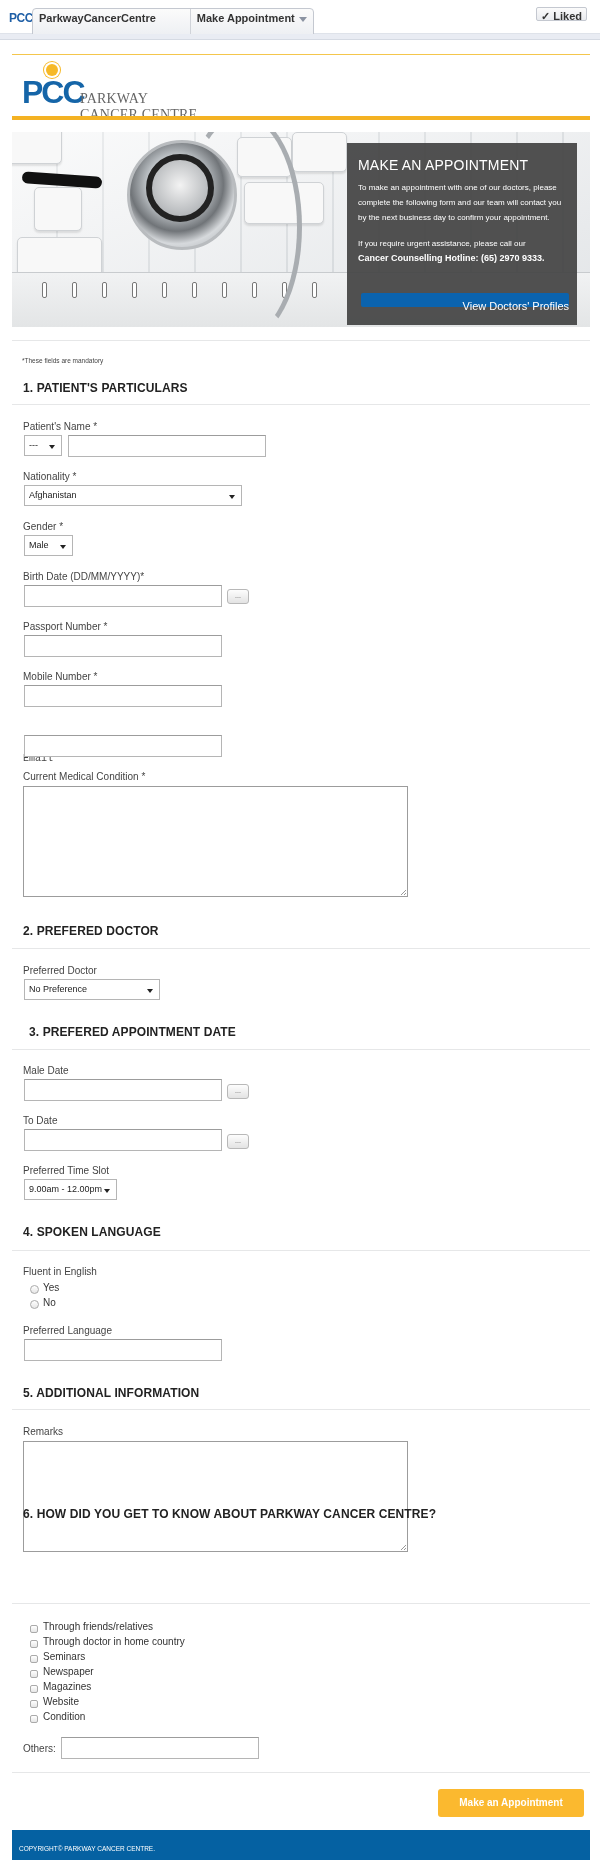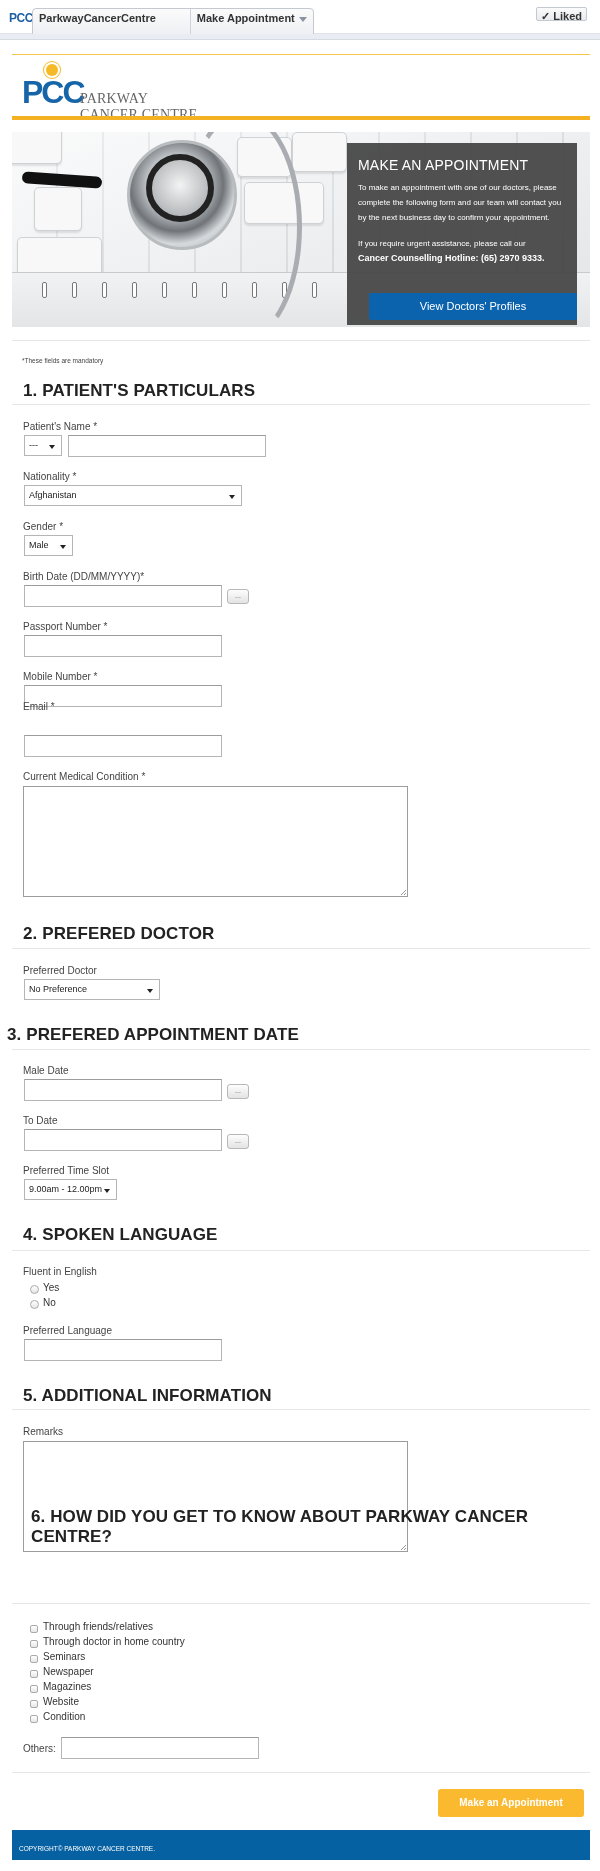--- a/index.html
+++ b/index.html
@@ -32,26 +32,26 @@
   .tube { position: absolute; left: 10px; top: 42px; width: 80px; height: 12px; background: #111; border-radius: 6px; transform: rotate(4deg); }
   .tube-arc { position: absolute; left: 170px; top: -20px; width: 120px; height: 230px; border: 5px solid #a9adb1; border-radius: 50%; border-left-color: transparent; border-bottom-color: transparent; }
   .calendar { position: absolute; left: 0; top: 140px; width: 578px; height: 55px; background: linear-gradient(#f1f2f3, #e3e5e6); border-top: 1px solid #c8cbce; }
   .spiral { position: absolute; top: 150px; width: 5px; height: 16px; border: 1px solid #777; border-radius: 2px; background: #fff; }
 
   .panel { position: absolute; left: 335px; top: 11px; width: 230px; height: 182px; background: rgba(68,68,68,0.93); padding: 14px 11px 0 11px; color: #fff; }
   .panel h2 { font-size: 14px; font-weight: normal; letter-spacing: 0.2px; margin-bottom: 7px; }
   .panel p { font-size: 8px; line-height: 15px; }
   .panel .hotline { font-size: 9px; font-weight: bold; }
   .panel .gap { height: 11px; }
-  .panel .btn { position: absolute; left: 22px; top: 150px; width: 208px; height: 27px; background: #0b63ae; border-radius: 2px; color: #fff; font-size: 11px; text-align: center; line-height: 27px; }
+  .panel .btn { position: absolute; left: 14px; top: 150px; width: 208px; height: 14px; background: #0b63ae; border-radius: 2px; color: #fff; font-size: 11px; text-align: right; line-height: 27px; }
 
   .sep-line { position: absolute; left: 0; width: 578px; height: 1px; background: #e6e7e8; }
 
   .mandatory { position: absolute; left: 10px; top: 318px; font-size: 6.5px; color: #444; }
-  .sec-title { position: absolute; left: 11px; font-size: 17px; font-weight: bold; color: #222; letter-spacing: 0.1px; }
+  .sec-title { position: absolute; left: 11px; font-size: 12px; font-weight: bold; color: #222; letter-spacing: 0.1px; text-align: right; }
   .label { position: absolute; left: 11px; font-size: 10px; color: #444; }
   .inp { position: absolute; height: 22px; border: 1px solid #b5b5b5; border-top-color: #9c9c9c; background: #fff; }
   .sel { position: absolute; height: 21px; border: 1px solid #b5b5b5; background: #fff; font-size: 9px; color: #222; padding: 4px 0 0 4px; }
   .sel .arrow { position: absolute; right: 6px; top: 9px; width: 0; height: 0; border-left: 3px solid transparent; border-right: 3px solid transparent; border-top: 4px solid #222; }
   .ta { position: absolute; border: 1px solid #9c9c9c; background: #fff; }
   .ta .grip { position: absolute; right: 1px; bottom: 1px; width: 6px; height: 6px; background: linear-gradient(135deg, transparent 55%, #999 55% 62%, transparent 62% 78%, #999 78% 85%, transparent 85%); }
   .dots-btn { position: absolute; width: 22px; height: 15px; border: 1px solid #b8b8b8; border-radius: 3px; background: linear-gradient(#fdfdfd, #e3e3e3); font-size: 7px; color: #555; text-align: center; line-height: 11px; }
   .radio { position: absolute; width: 9px; height: 9px; border-radius: 50%; border: 1px solid #aaa; background: linear-gradient(#fff, #e6e6e6); }
   .check { position: absolute; width: 8px; height: 8px; border-radius: 2px; border: 1px solid #aaa; background: linear-gradient(#fff, #e6e6e6); }
   .opt-text { position: absolute; font-size: 10px; color: #333; }
@@ -139,32 +139,32 @@
 <div class="label" style="left:23px;top:571px;">Birth Date (DD/MM/YYYY)*</div>
 <div class="inp" style="left:24px;top:585px;width:198px;"></div>
 <div class="dots-btn" style="left:227px;top:589px;">...</div>
 
 <div class="label" style="left:23px;top:621px;">Passport Number *</div>
 <div class="inp" style="left:24px;top:635px;width:198px;"></div>
 
 <div class="label" style="left:23px;top:671px;">Mobile Number *</div>
 <div class="inp" style="left:24px;top:685px;width:198px;"></div>
 
-<div class="label" style="left:23px;top:701px;">Email *</div>
+<div class="label" style="left:23px;top:753px;font-family:Liberation Mono, monospace;">Email *</div>
 <div class="inp" style="left:24px;top:735px;width:198px;"></div>
 
 <div class="label" style="left:23px;top:771px;">Current Medical Condition *</div>
 <div class="ta" style="left:23px;top:786px;width:385px;height:111px;"><span></span><i class="grip"></i></div>
 
 <div class="sec-title" style="left:23px;top:924px;">2. PREFERED DOCTOR</div>
 <div class="sep-line" style="left:12px;top:948px;"></div>
 <div class="label" style="left:23px;top:965px;">Preferred Doctor</div>
 <div class="sel" style="left:24px;top:979px;width:136px;"><span>No Preference</span><i class="arrow"></i></div>
 
-<div class="sec-title" style="left:7px;top:1025px;">3. PREFERED APPOINTMENT DATE</div>
+<div class="sec-title" style="left:29px;top:1025px;">3. PREFERED APPOINTMENT DATE</div>
 <div class="sep-line" style="left:12px;top:1049px;"></div>
 <div class="label" style="left:23px;top:1065px;">Male Date</div>
 <div class="inp" style="left:24px;top:1079px;width:198px;"></div>
 <div class="dots-btn" style="left:227px;top:1084px;">...</div>
 
 <div class="label" style="left:23px;top:1115px;">To Date</div>
 <div class="inp" style="left:24px;top:1129px;width:198px;"></div>
 <div class="dots-btn" style="left:227px;top:1134px;">...</div>
 
 <div class="label" style="left:23px;top:1165px;">Preferred Time Slot</div>
@@ -179,21 +179,21 @@
 <div class="opt-text" style="left:43px;top:1297px;">No</div>
 
 <div class="label" style="left:23px;top:1325px;">Preferred Language</div>
 <div class="inp" style="left:24px;top:1339px;width:198px;"></div>
 
 <div class="sec-title" style="left:23px;top:1386px;">5. ADDITIONAL INFORMATION</div>
 <div class="sep-line" style="left:12px;top:1409px;"></div>
 <div class="label" style="left:23px;top:1426px;">Remarks</div>
 <div class="ta" style="left:23px;top:1441px;width:385px;height:111px;"><span></span><i class="grip"></i></div>
 
-<div class="sec-title" style="left:23px;top:1507px;margin-left:8px;">6. HOW DID YOU GET TO KNOW ABOUT PARKWAY CANCER CENTRE?</div>
+<div class="sec-title" style="left:23px;top:1507px;">6. HOW DID YOU GET TO KNOW ABOUT PARKWAY CANCER CENTRE?</div>
 <div class="sep-line" style="left:12px;top:1603px;"></div>
 
 <div class="check" style="left:30px;top:1625px;"></div>
 <div class="opt-text" style="left:43px;top:1621px;">Through friends/relatives</div>
 <div class="check" style="left:30px;top:1640px;"></div>
 <div class="opt-text" style="left:43px;top:1636px;">Through doctor in home country</div>
 <div class="check" style="left:30px;top:1655px;"></div>
 <div class="opt-text" style="left:43px;top:1651px;">Seminars</div>
 <div class="check" style="left:30px;top:1670px;"></div>
 <div class="opt-text" style="left:43px;top:1666px;">Newspaper</div>

